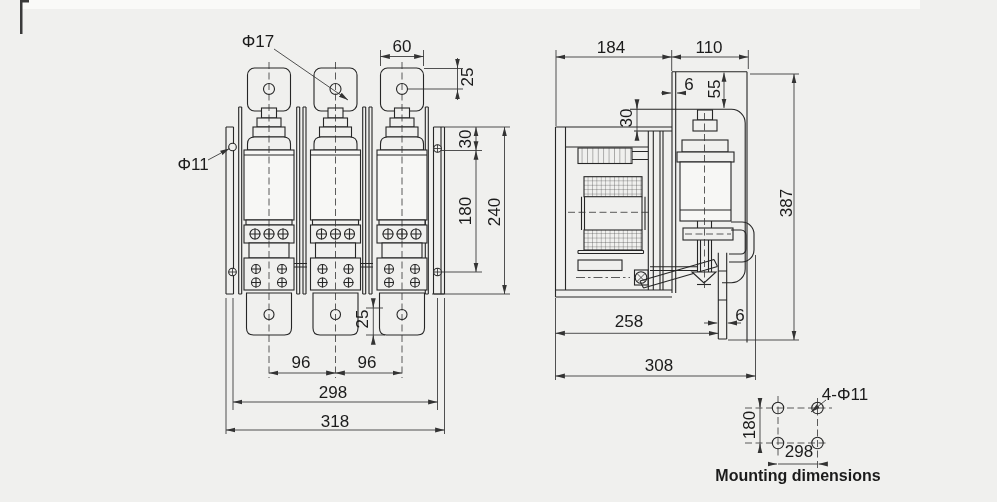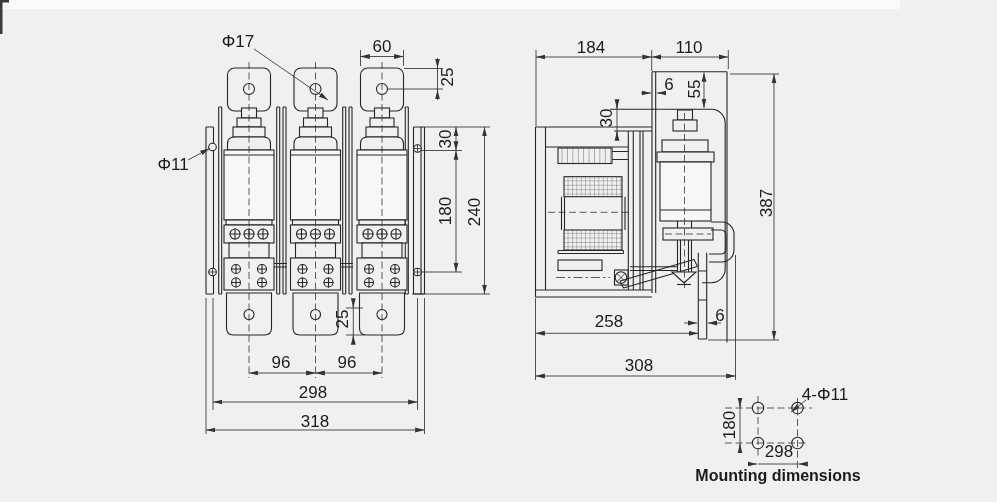--- a/index.html
+++ b/index.html
@@ -1,16 +1,16 @@
 <!DOCTYPE html>
 <html><head>
 <meta charset="utf-8">
 <style>
   html,body{margin:0;padding:0;background:#f0f0ee;}
-  .stage{position:relative;width:900px;height:502px;background:#f0f0ee;overflow:hidden;}
+  .stage{position:relative;width:900px;height:502px;background:#f0f0ee;overflow:hidden;margin-left:20px;}
   svg{display:block;}
   svg text{font-family:"Liberation Sans",sans-serif;font-size:17px;fill:#1b1b1b;}
   .cap{font-weight:bold;font-size:16px;}
   .o{stroke:#262626;fill:none;stroke-width:1.1;}
   .of{stroke:#262626;fill:#f0f0ee;stroke-width:1.1;}
   .cyl{stroke:#262626;fill:#f7f7f5;stroke-width:1.1;}
   .thin{stroke:#333;fill:none;stroke-width:0.85;}
   .dash{stroke:#333;fill:none;stroke-width:0.8;stroke-dasharray:7 3.5;}
   .ddot{stroke:#333;fill:none;stroke-width:0.8;stroke-dasharray:9 3 2.5 3;}
   .da{stroke:#333;fill:none;stroke-width:0.85;marker-start:url(#ar);marker-end:url(#ar);}

